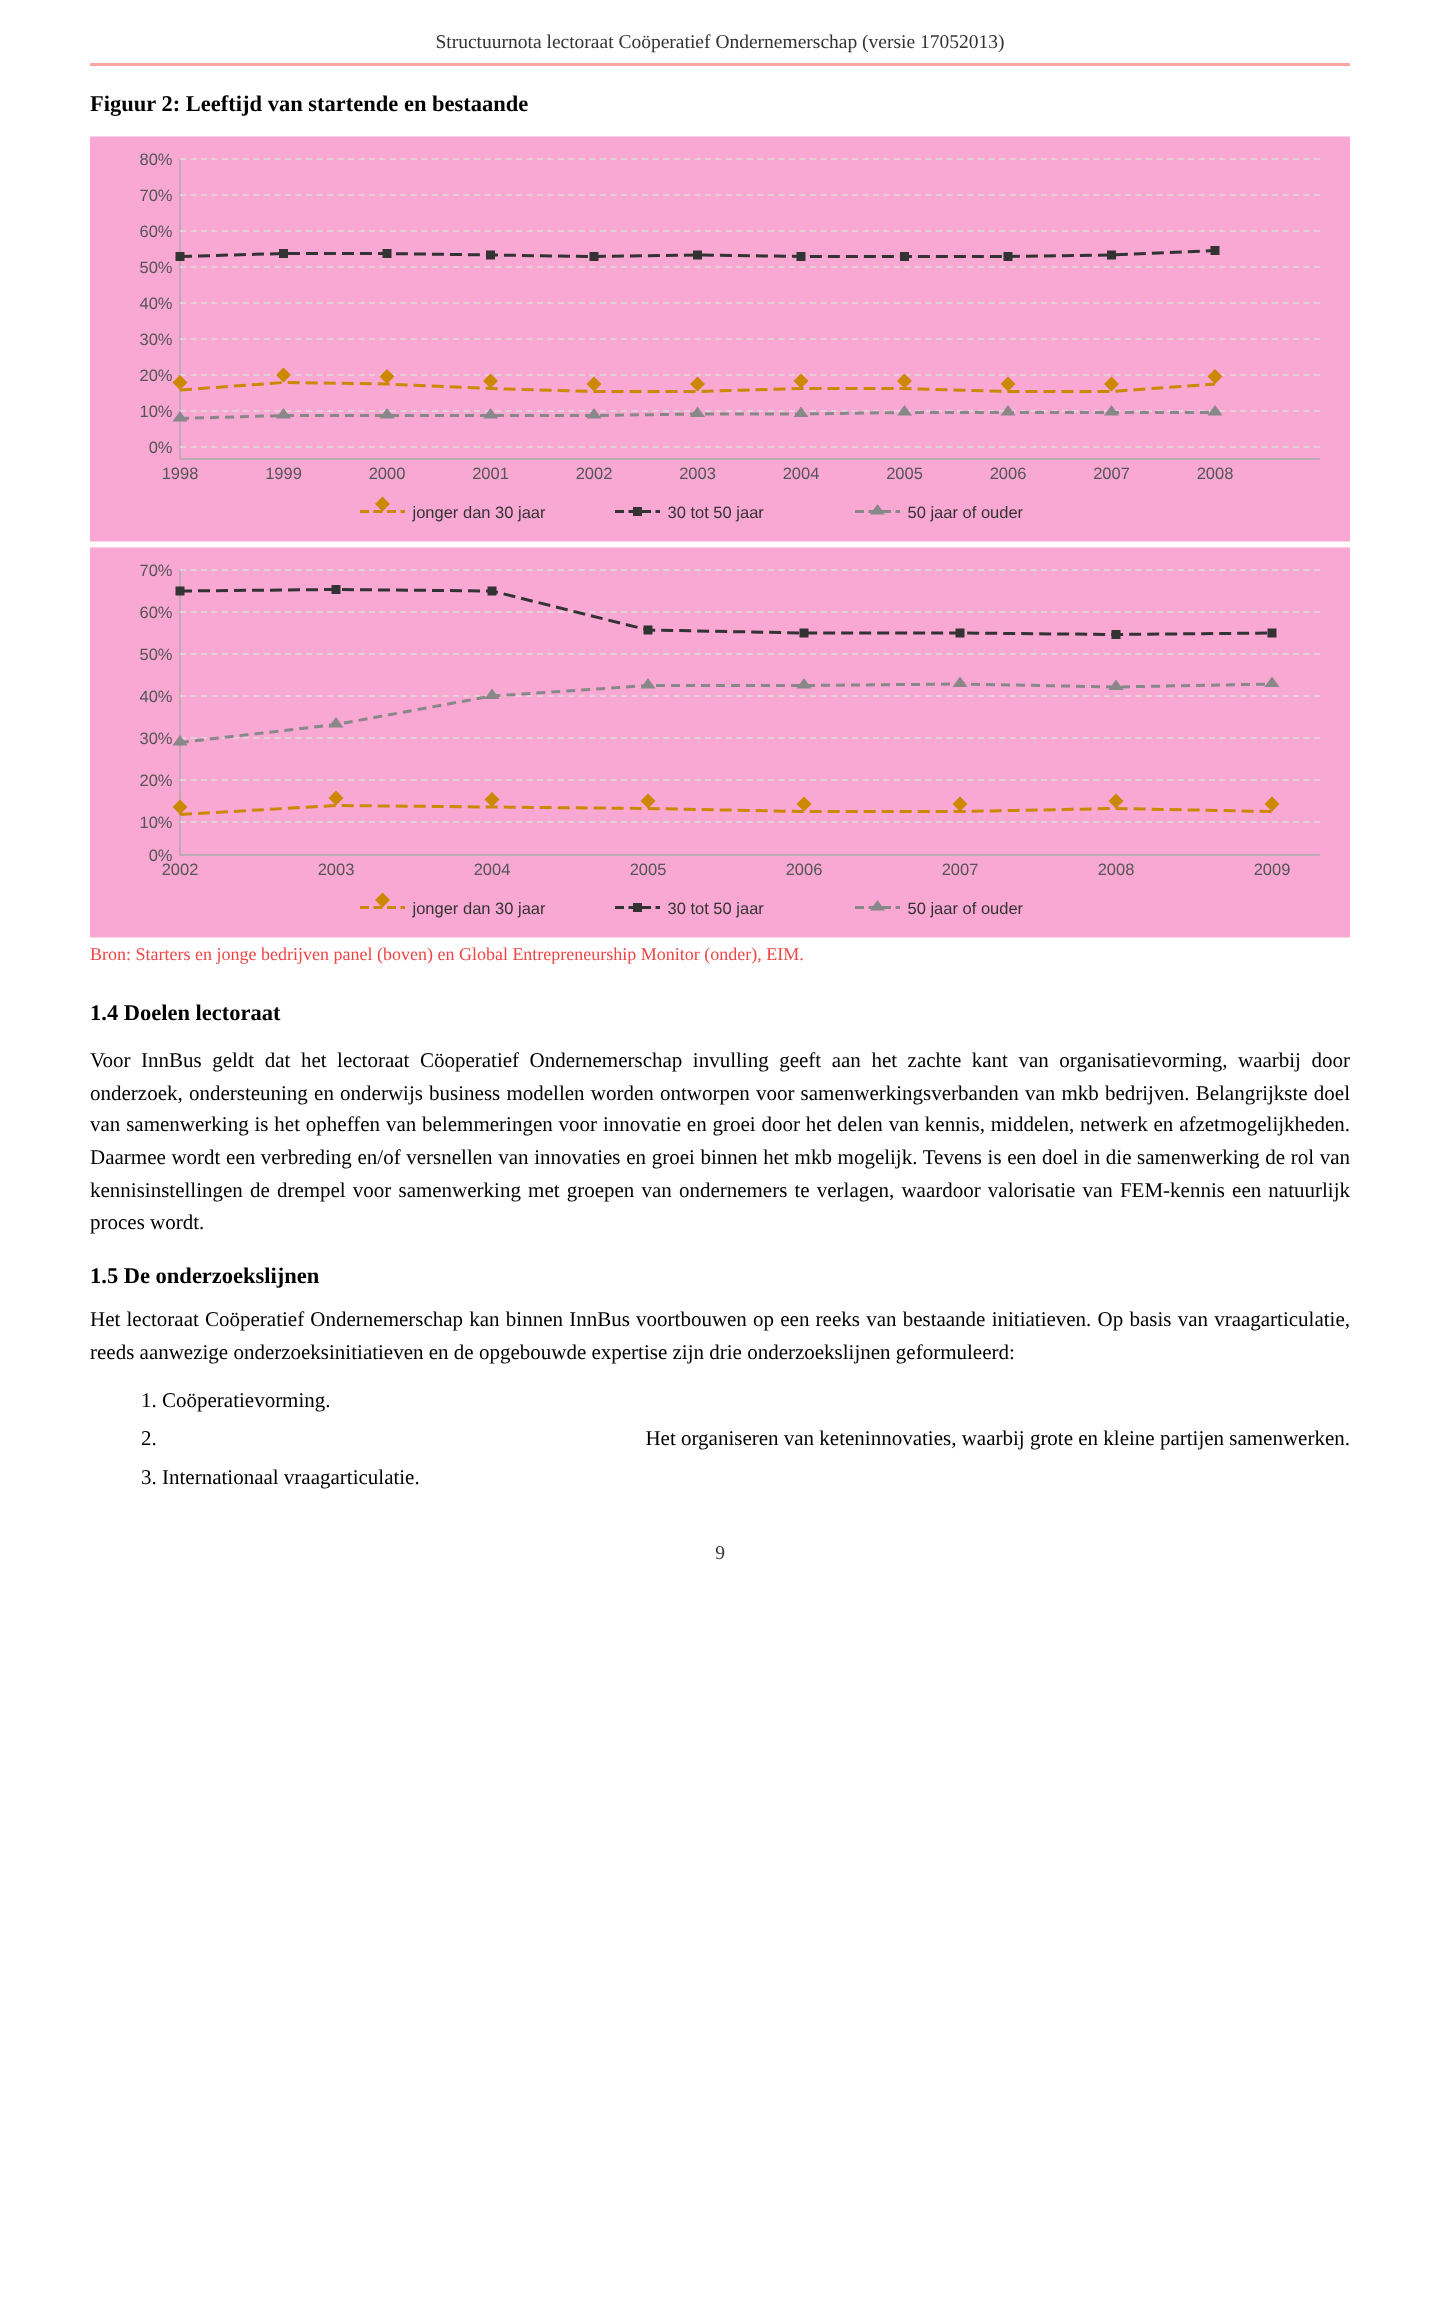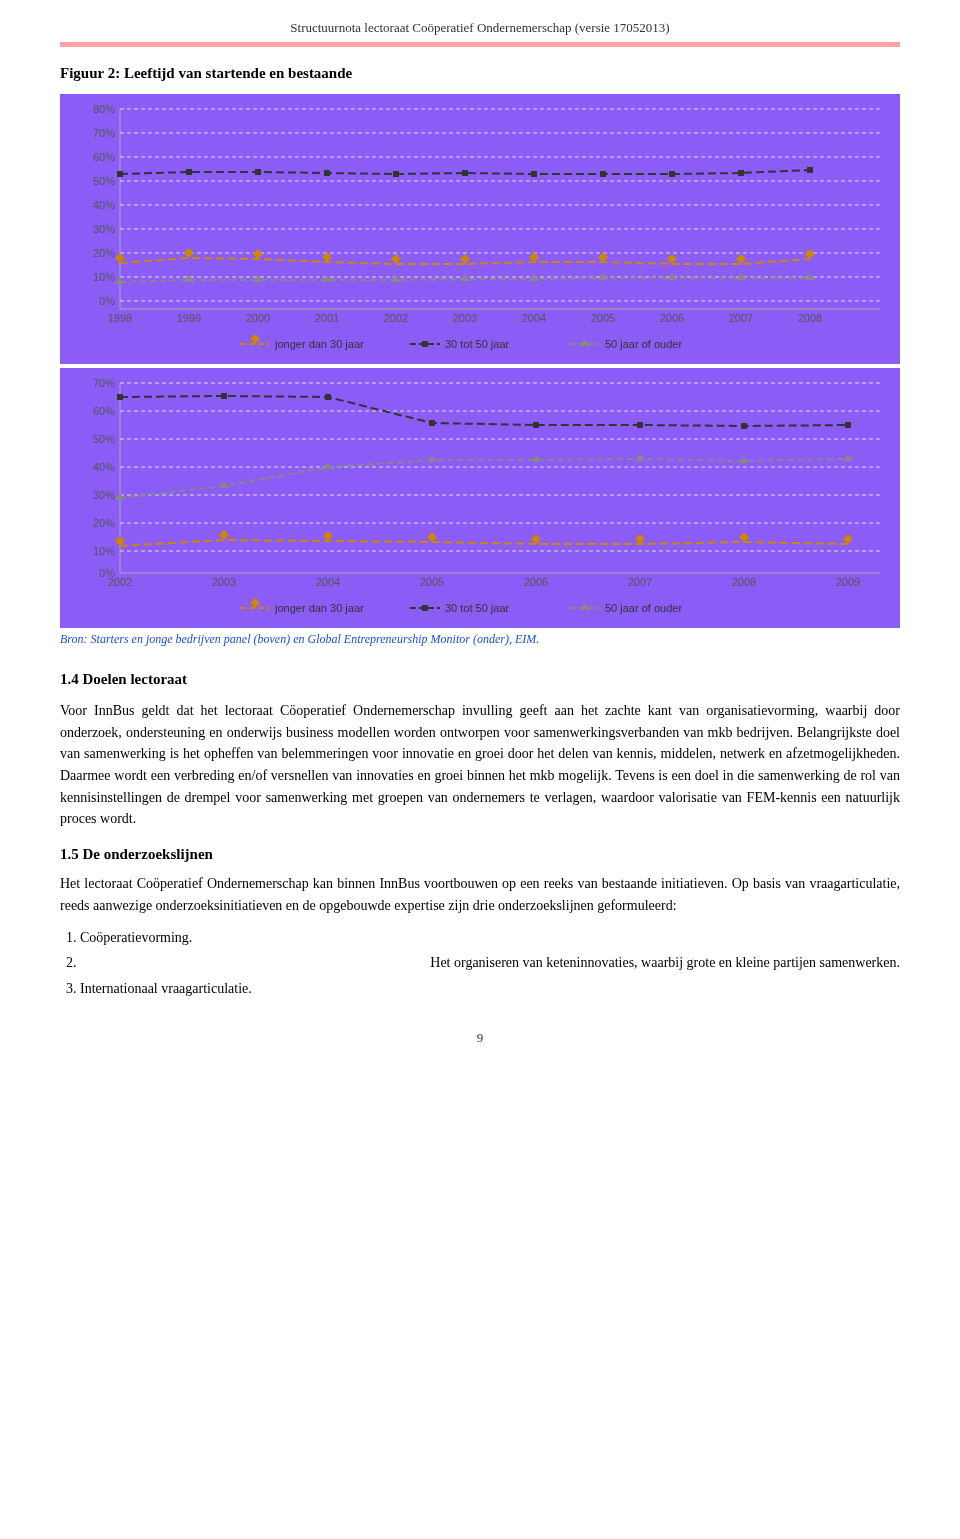--- a/index.html
+++ b/index.html
@@ -10,43 +10,42 @@
       color: #000;
       width: 960px;
       min-height: 1539px;
       padding: 20px 60px 40px 60px;
     }
     .page-header {
       text-align: center;
       font-size: 13px;
       color: #333;
       margin-bottom: 18px;
-      border-bottom: 5px solid #fca5a5;
+      border-bottom: 2px solid #fca5a5;
       padding-bottom: 6px;
     }
     .figure-title {
       text-align: left;
       font-size: 15px;
       font-weight: bold;
       margin-bottom: 12px;
     }
     .chart-wrapper {
       position: relative;
       width: 100%;
-      background: #8b5cf6;
+      background: #f9a8d4;
       margin-bottom: 4px;
     }
     svg text {
       font-family: Arial, sans-serif;
       font-size: 11px;
     }
     .source-text {
-      font-style: italic;
       font-size: 12px;
-      color: #1d4ed8;
+      color: #ef4444;
       margin-bottom: 24px;
       margin-top: 4px;
     }
     .section-heading {
       font-size: 15px;
       font-weight: bold;
       margin-bottom: 12px;
       margin-top: 10px;
     }
     .body-text {
@@ -254,19 +253,19 @@
 </div>
 
 <div class="source-text">Bron: Starters en jonge bedrijven panel (boven) en Global Entrepreneurship Monitor (onder), EIM.</div>
 
 <div class="section-heading">1.4 Doelen lectoraat</div>
 <div class="body-text">Voor InnBus geldt dat het lectoraat Cöoperatief Ondernemerschap invulling geeft aan het zachte kant van organisatievorming, waarbij door onderzoek, ondersteuning en onderwijs business modellen worden ontworpen voor samenwerkingsverbanden van mkb bedrijven. Belangrijkste doel van samenwerking is het opheffen van belemmeringen voor innovatie en groei door het delen van kennis, middelen, netwerk en afzetmogelijkheden. Daarmee wordt een verbreding en/of versnellen van innovaties en groei binnen het mkb mogelijk. Tevens is een doel in die samenwerking de rol van kennisinstellingen de drempel voor samenwerking met groepen van ondernemers te verlagen, waardoor valorisatie van FEM-kennis een natuurlijk proces wordt.</div>
 
 <div class="sub-heading">1.5 De onderzoekslijnen</div>
 <div class="body-text">Het lectoraat Coöperatief Ondernemerschap kan binnen InnBus voortbouwen op een reeks van bestaande initiatieven. Op basis van vraagarticulatie, reeds aanwezige onderzoeksinitiatieven en de opgebouwde expertise zijn drie onderzoekslijnen geformuleerd:</div>
 
-<ol style="margin-left:20px; font-size:14px; line-height:1.55;">
+<ol style="margin-left:48px; font-size:14px; line-height:1.55;">
   <li class="list-item" style="margin-left:0;">Coöperatievorming.</li>
   <li class="list-item" style="margin-left:0;text-align:right;">Het organiseren van keteninnovaties, waarbij grote en kleine partijen samenwerken.</li>
   <li class="list-item" style="margin-left:0;">Internationaal vraagarticulatie.</li>
 </ol>
 
 <div class="page-number">9</div>
 
 </body></html>

